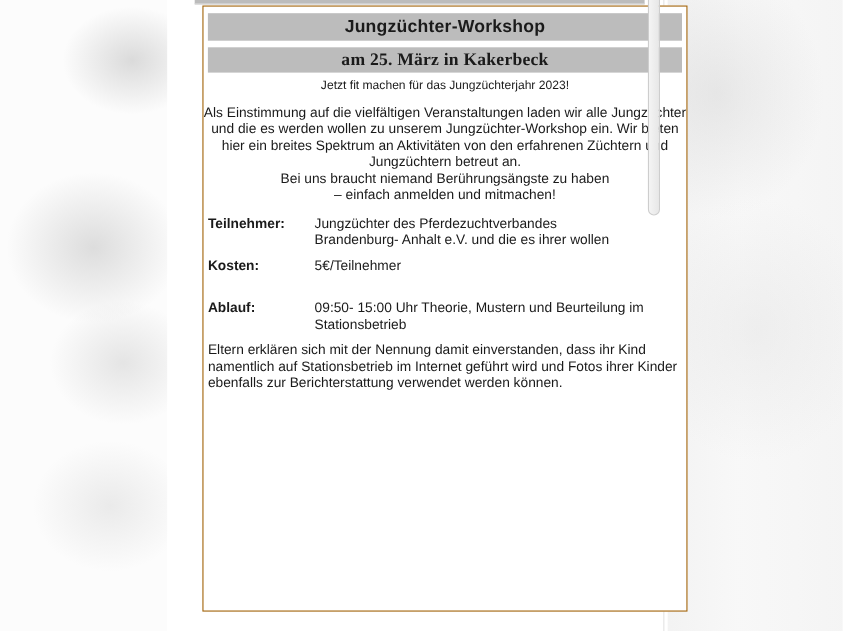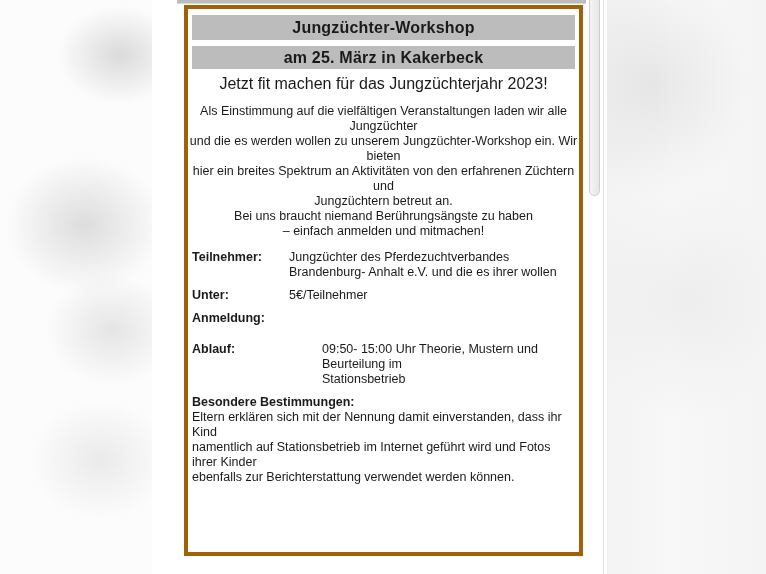--- a/index.html
+++ b/index.html
@@ -34,40 +34,40 @@
     background:#e3e3e3;
   }
   
   .top-strip{
     position:absolute;left:177px;top:0;width:409px;height:3px;
     background:#bcbcbc;border-bottom:1px solid #d8d8d8;
   }
   
   .doc{
     position:absolute;left:184px;top:5px;
-    width:399px;height:551px;
+    width:441px;height:551px;
     box-sizing:border-box;
-    border:4px solid #a16207;
+    border:1px solid #a16207;
     background:#ffffff;
     padding-top:6px;
     overflow:hidden;
   }
   .bar{
     height:25px;margin:0 4px;
     background:#bcbcbc;
     display:flex;align-items:center;justify-content:center;
     font-weight:bold;font-size:16px;letter-spacing:.2px;
   }
-  .bar.subtitle{margin-top:6px;height:23px;}
-  .tagline{margin-top:6px;font-size:16px;text-align:center;}
+  .bar.subtitle{margin-top:6px;height:23px;font-family:Liberation Serif, serif;}
+  .tagline{margin-top:6px;font-size:11px;text-align:center;}
   .pre{white-space:pre-line;}
   .intro{margin-top:11px;font-size:12.5px;line-height:15px;text-align:center;}
   .details{margin-top:11px;padding:0 8px 0 4px;}
   .row{display:flex;margin-bottom:8px;font-size:12.5px;line-height:15px;}
-  .row:last-child{margin-bottom:0;gap:33px;}
+  .row:last-child{margin-bottom:0;}
   .lbl{flex:0 0 97px;width:97px;font-weight:bold;}
   .val{flex:1;}
   .section{margin-top:8px;padding:0 8px 0 4px;font-size:12.5px;line-height:15px;}
   .sec-h{font-weight:bold;}
   
   .scroll-thumb{
     position:absolute;left:589px;top:-8px;
     width:11px;height:204px;
     box-sizing:border-box;
     background:linear-gradient(90deg,#f4f4f4,#e7e7e7);
@@ -102,37 +102,35 @@
 Bei uns braucht niemand Berührungsängste zu haben
 – einfach anmelden und mitmachen!</div>
 
   <div class="details">
     <div class="row">
       <div class="lbl">Teilnehmer:</div>
       <div class="val pre">Jungzüchter des Pferdezuchtverbandes
 Brandenburg- Anhalt e.V. und die es ihrer wollen</div>
     </div>
     <div class="row">
-      <div class="lbl">Unter:</div>
+      <div class="lbl">Kosten:</div>
       <div class="val pre">5€/Teilnehmer</div>
     </div>
     <div class="row">
-      <div class="lbl">Anmeldung:</div>
     </div>
     <div class="row">
     </div>
     <div class="row">
       <div class="lbl">Ablauf:</div>
       <div class="val pre">09:50- 15:00 Uhr Theorie, Mustern und Beurteilung im
 Stationsbetrieb</div>
     </div>
   </div>
 
   <div class="section">
-    <div class="sec-h">Besondere Bestimmungen:</div>
     <div class="sec-b pre">Eltern erklären sich mit der Nennung damit einverstanden, dass ihr Kind
 namentlich auf Stationsbetrieb im Internet geführt wird und Fotos ihrer Kinder
 ebenfalls zur Berichterstattung verwendet werden können.</div>
   </div>
 
 </div>
 
 <div class="scroll-thumb"></div>
 
 </body></html>

